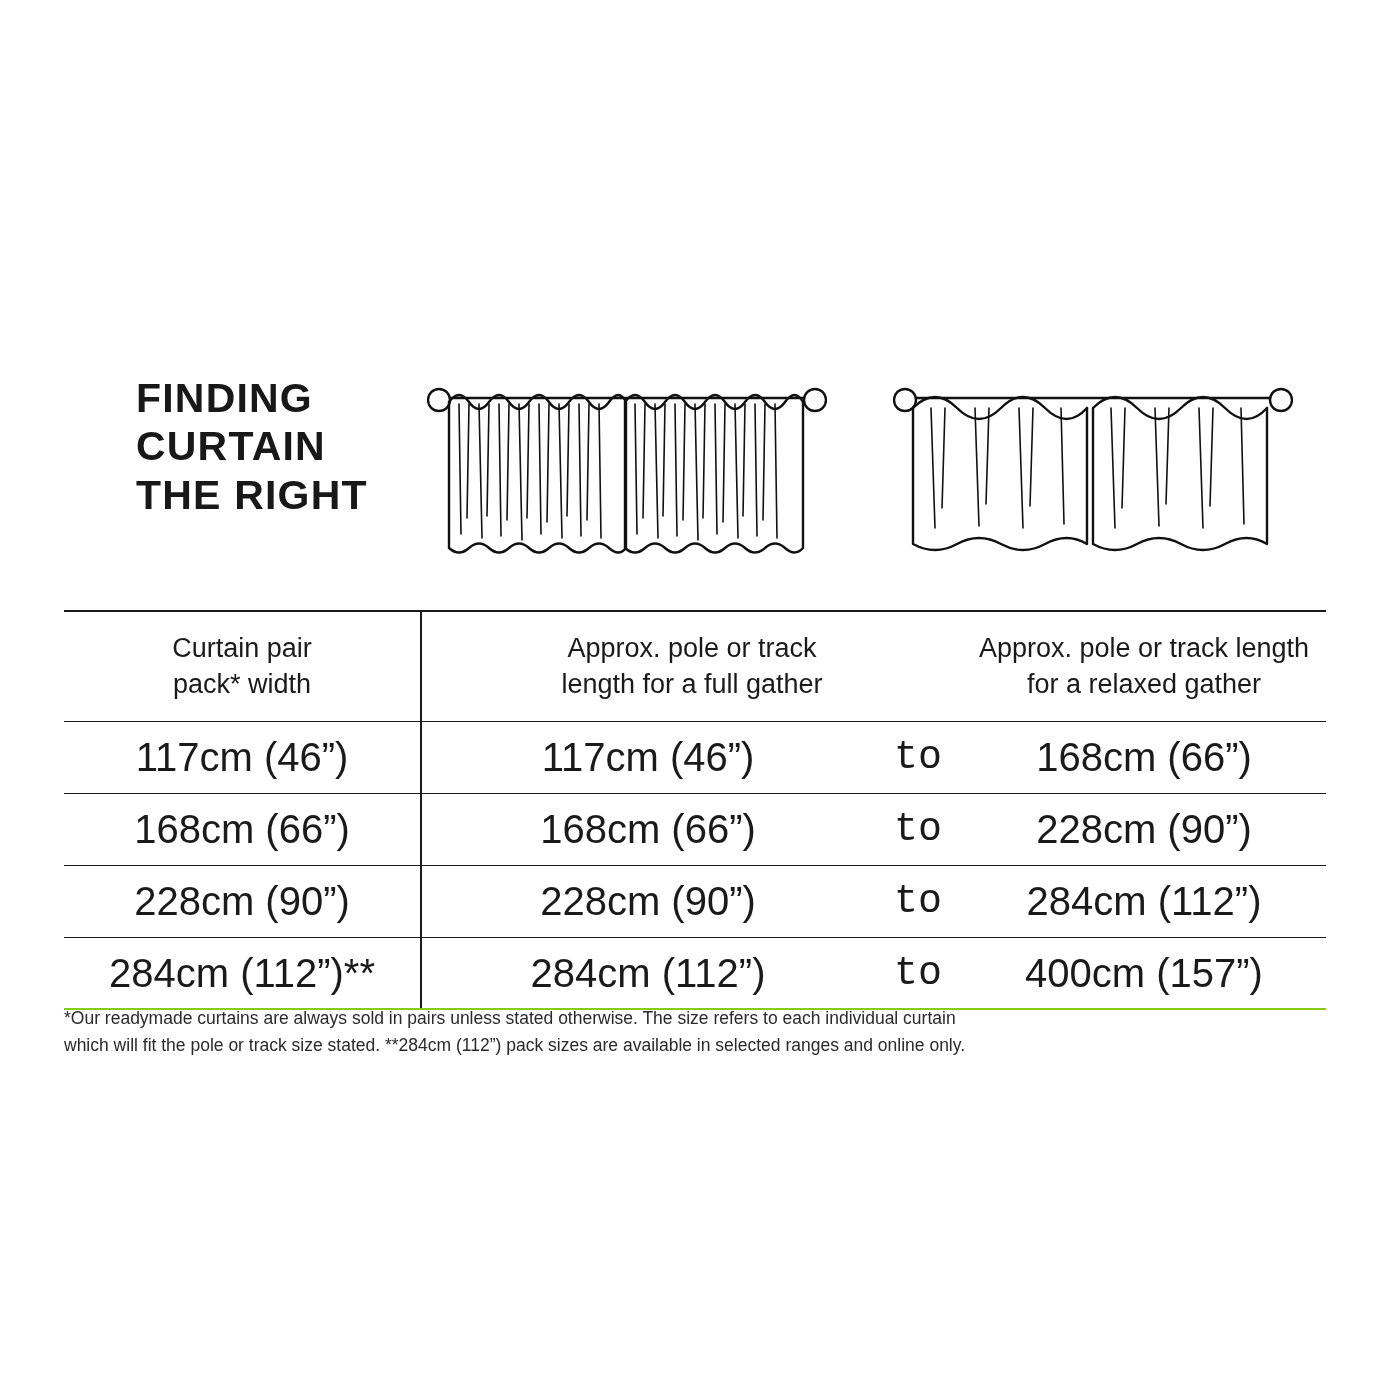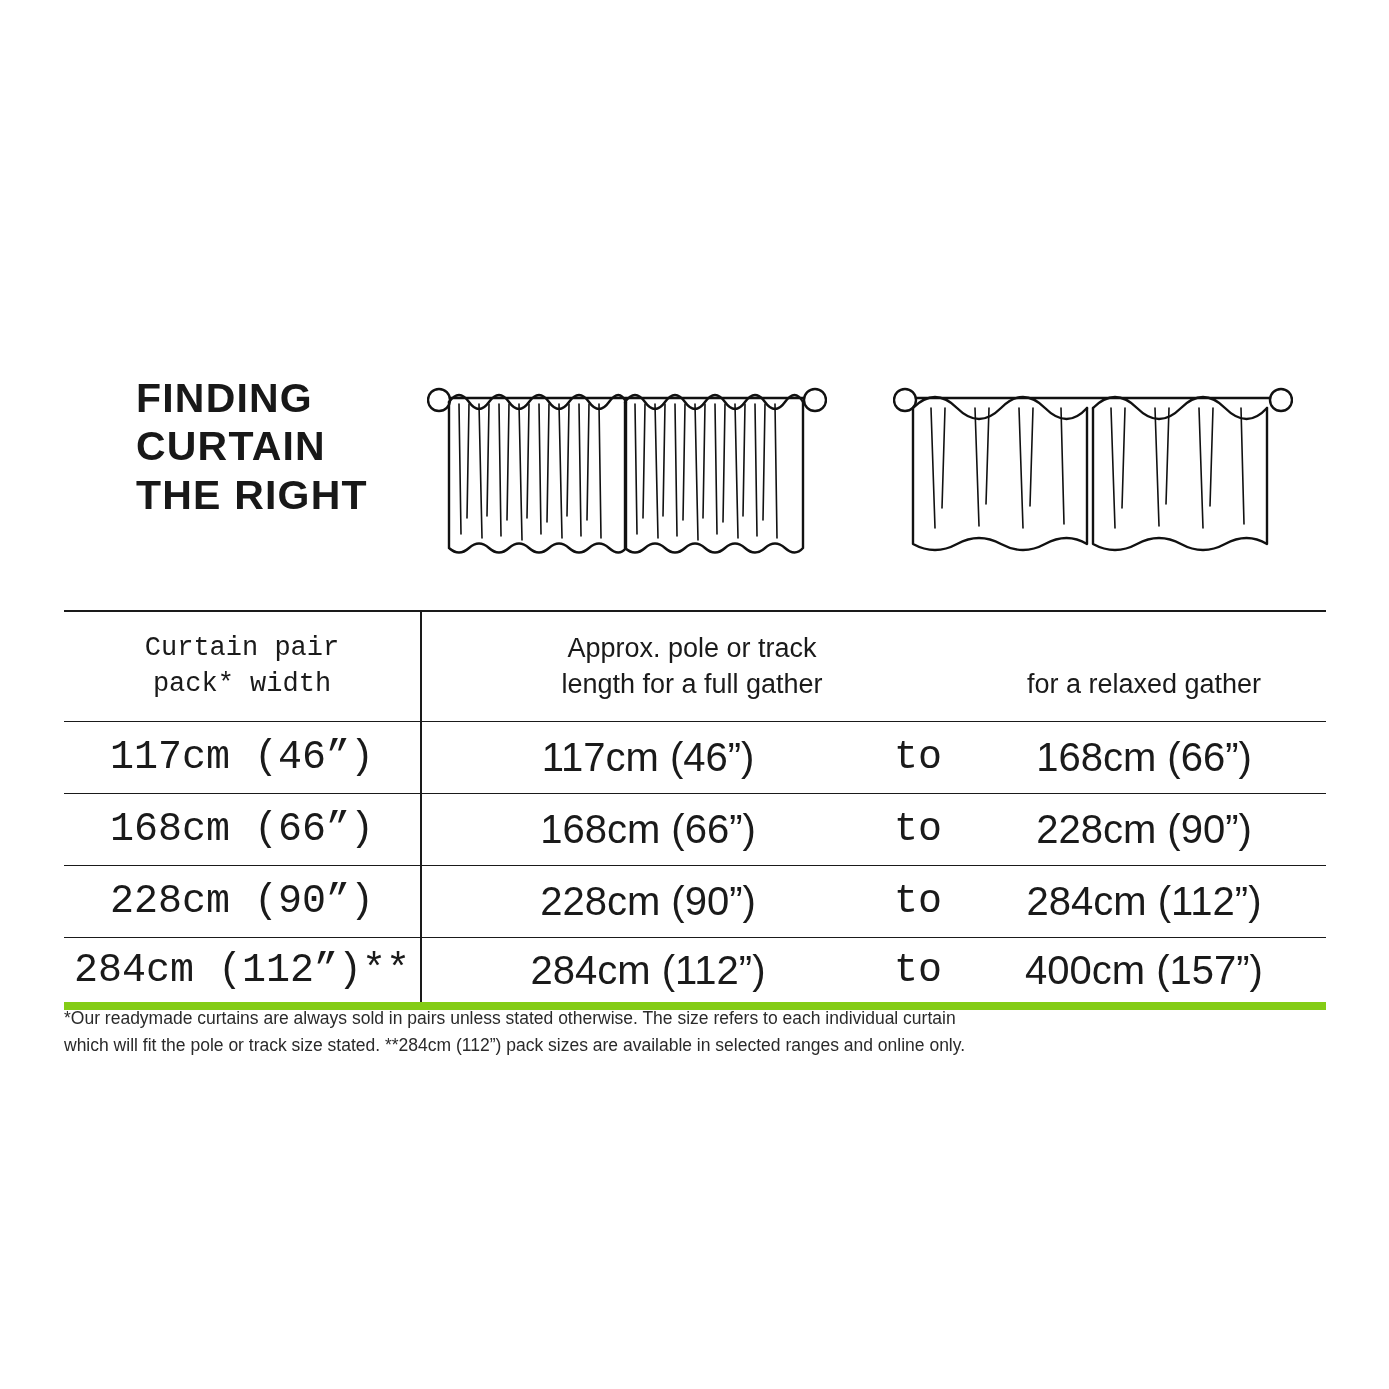--- a/index.html
+++ b/index.html
@@ -60,31 +60,30 @@
     top: 610px;
     width: 1262px;
     border-top: 2px solid #1a1a1a;
     box-sizing: border-box;
   }
   .row {
     display: flex;
     border-bottom: 1px solid #1a1a1a;
     box-sizing: border-box;
   }
-  .row:last-child { border-bottom: 8px solid #84cc16; }
+  .row:last-child { border-bottom: 2px solid #84cc16; }
 
   .c1 {
     width: 358px;
     box-sizing: border-box;
     border-right: 2px solid #1a1a1a;
     display: flex;
     align-items: center;
     justify-content: center;
     text-align: center;
-    font-family: Liberation Mono, monospace;
   }
   .c2 {
     width: 452px;
     box-sizing: border-box;
     display: flex;
     align-items: center;
     justify-content: center;
     text-align: center;
   }
   .c3 {
@@ -222,21 +221,21 @@
       </div>
       <div class="c2">
         <span>
           <span>Approx. pole or track</span><br>
           <span>length for a full gather</span>
         </span>
       </div>
       <div class="c3"></div>
       <div class="c4">
         <span>
-          <br>
+          <span>Approx. pole or track length</span><br>
           <span>for a relaxed gather</span>
         </span>
       </div>
     </div>
 
     <div class="row data-row">
       <div class="c1">117cm (46”)</div>
       <div class="c2">117cm (46”)</div>
       <div class="c3">to</div>
       <div class="c4">168cm (66”)</div>

